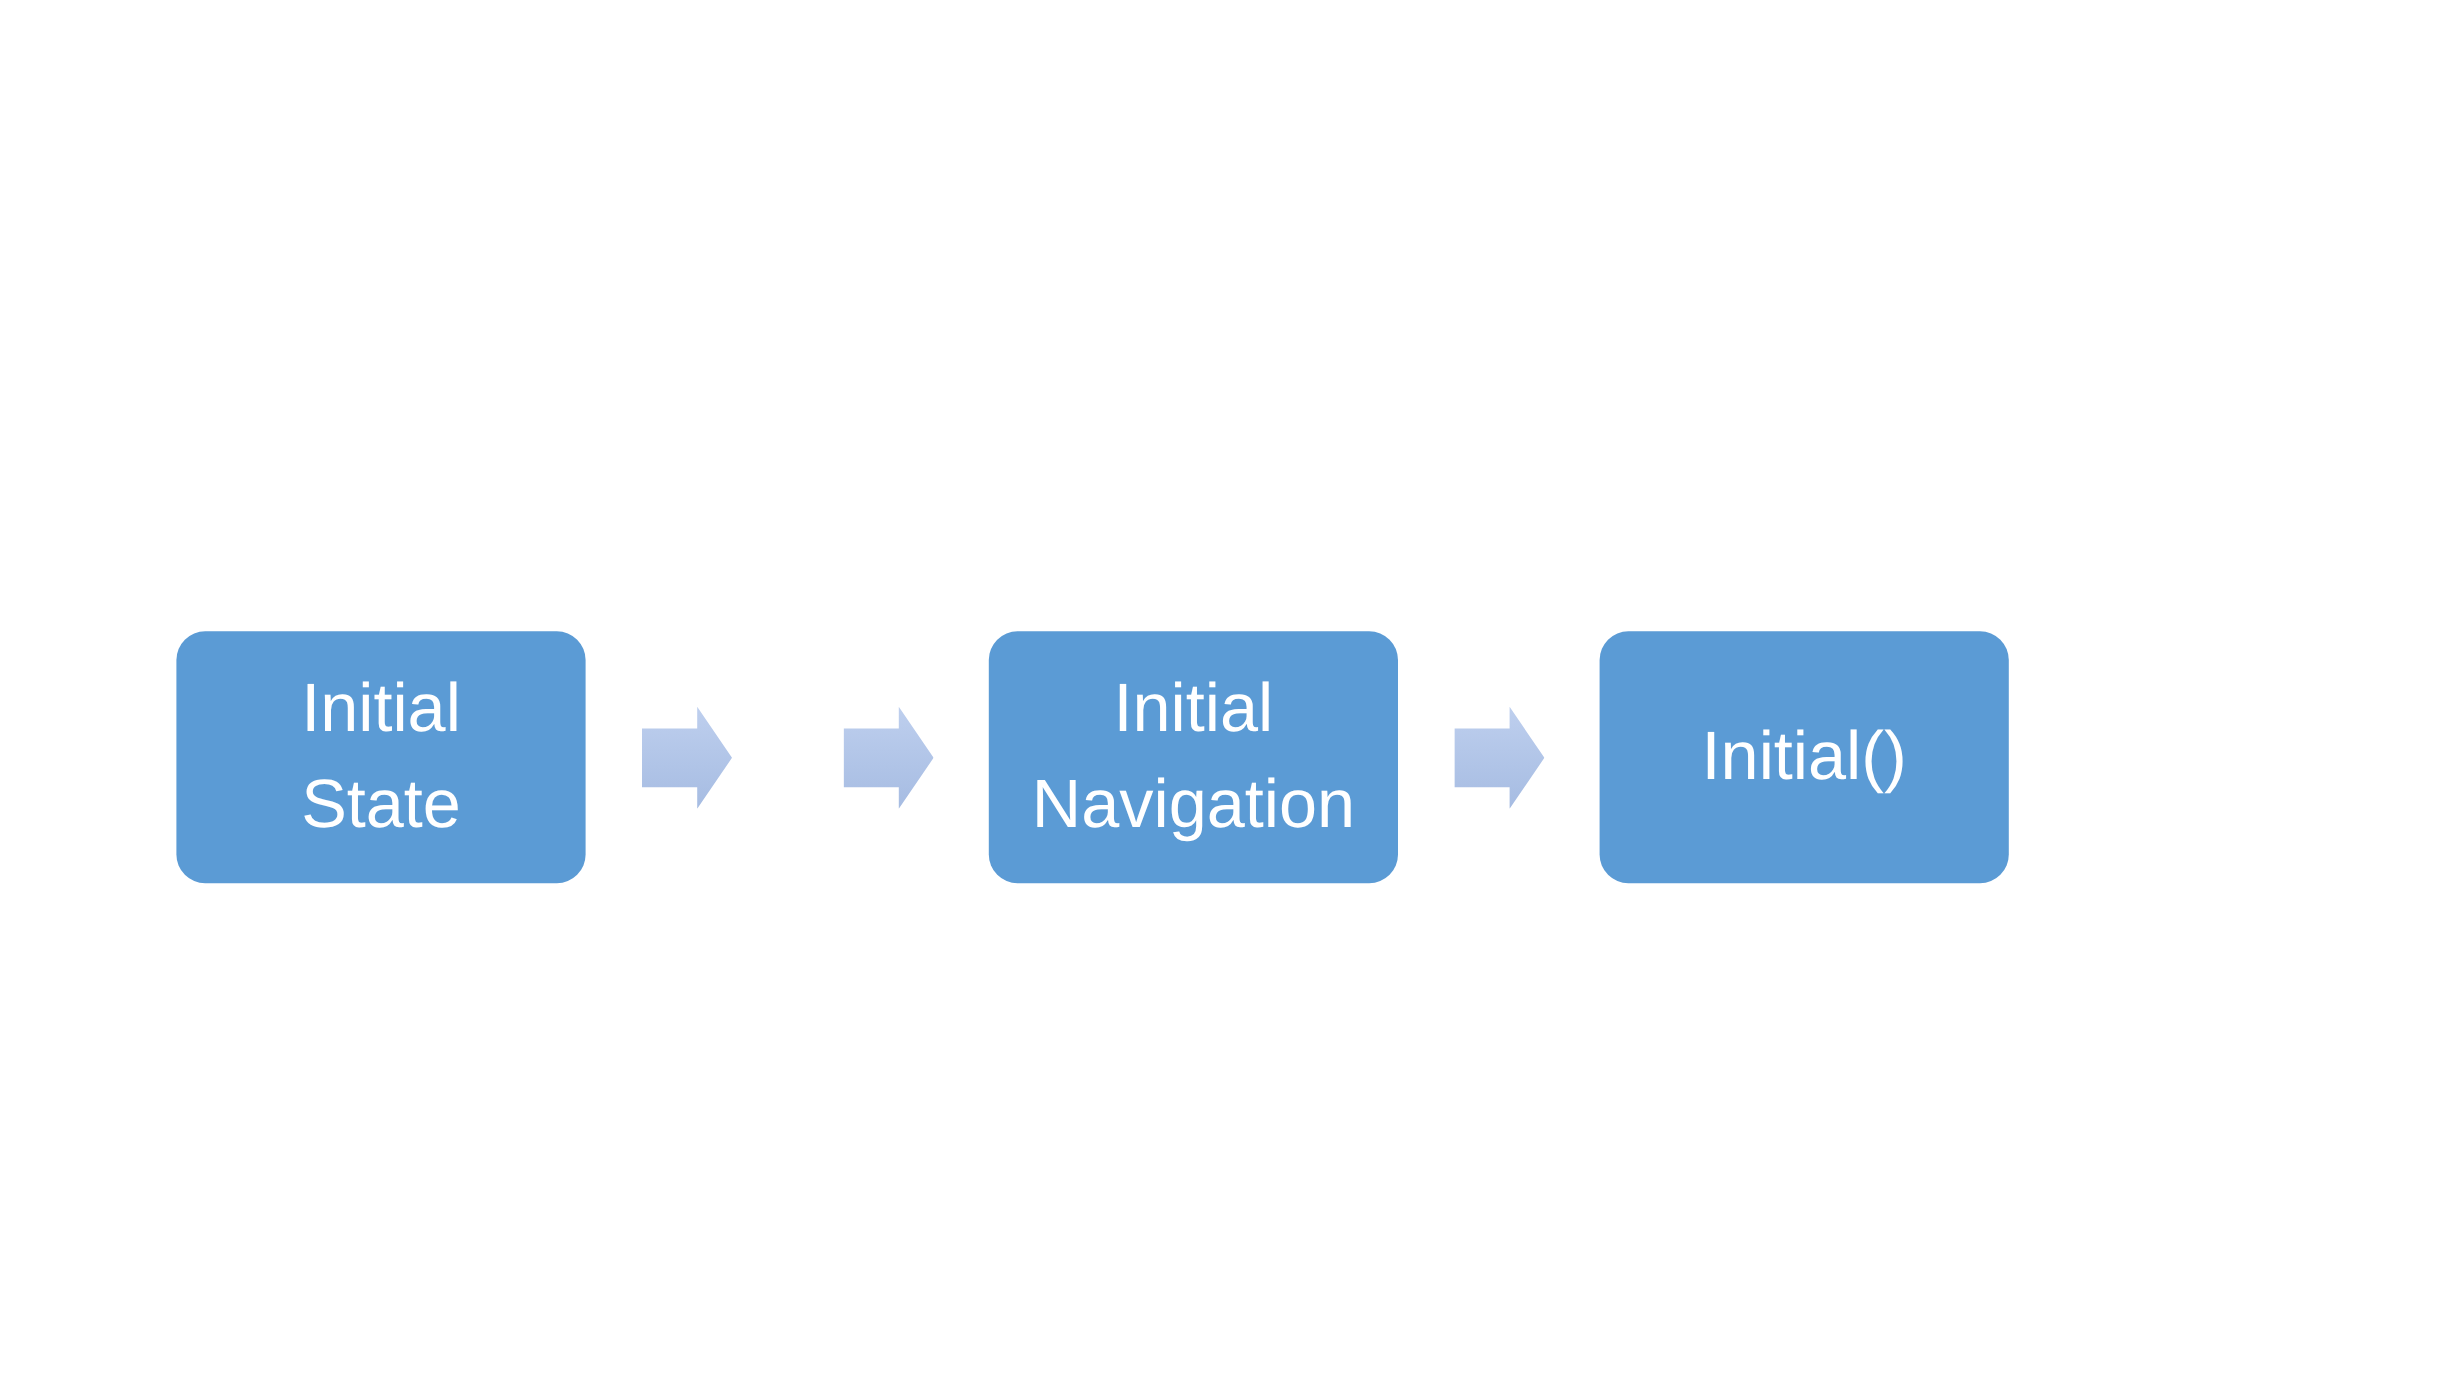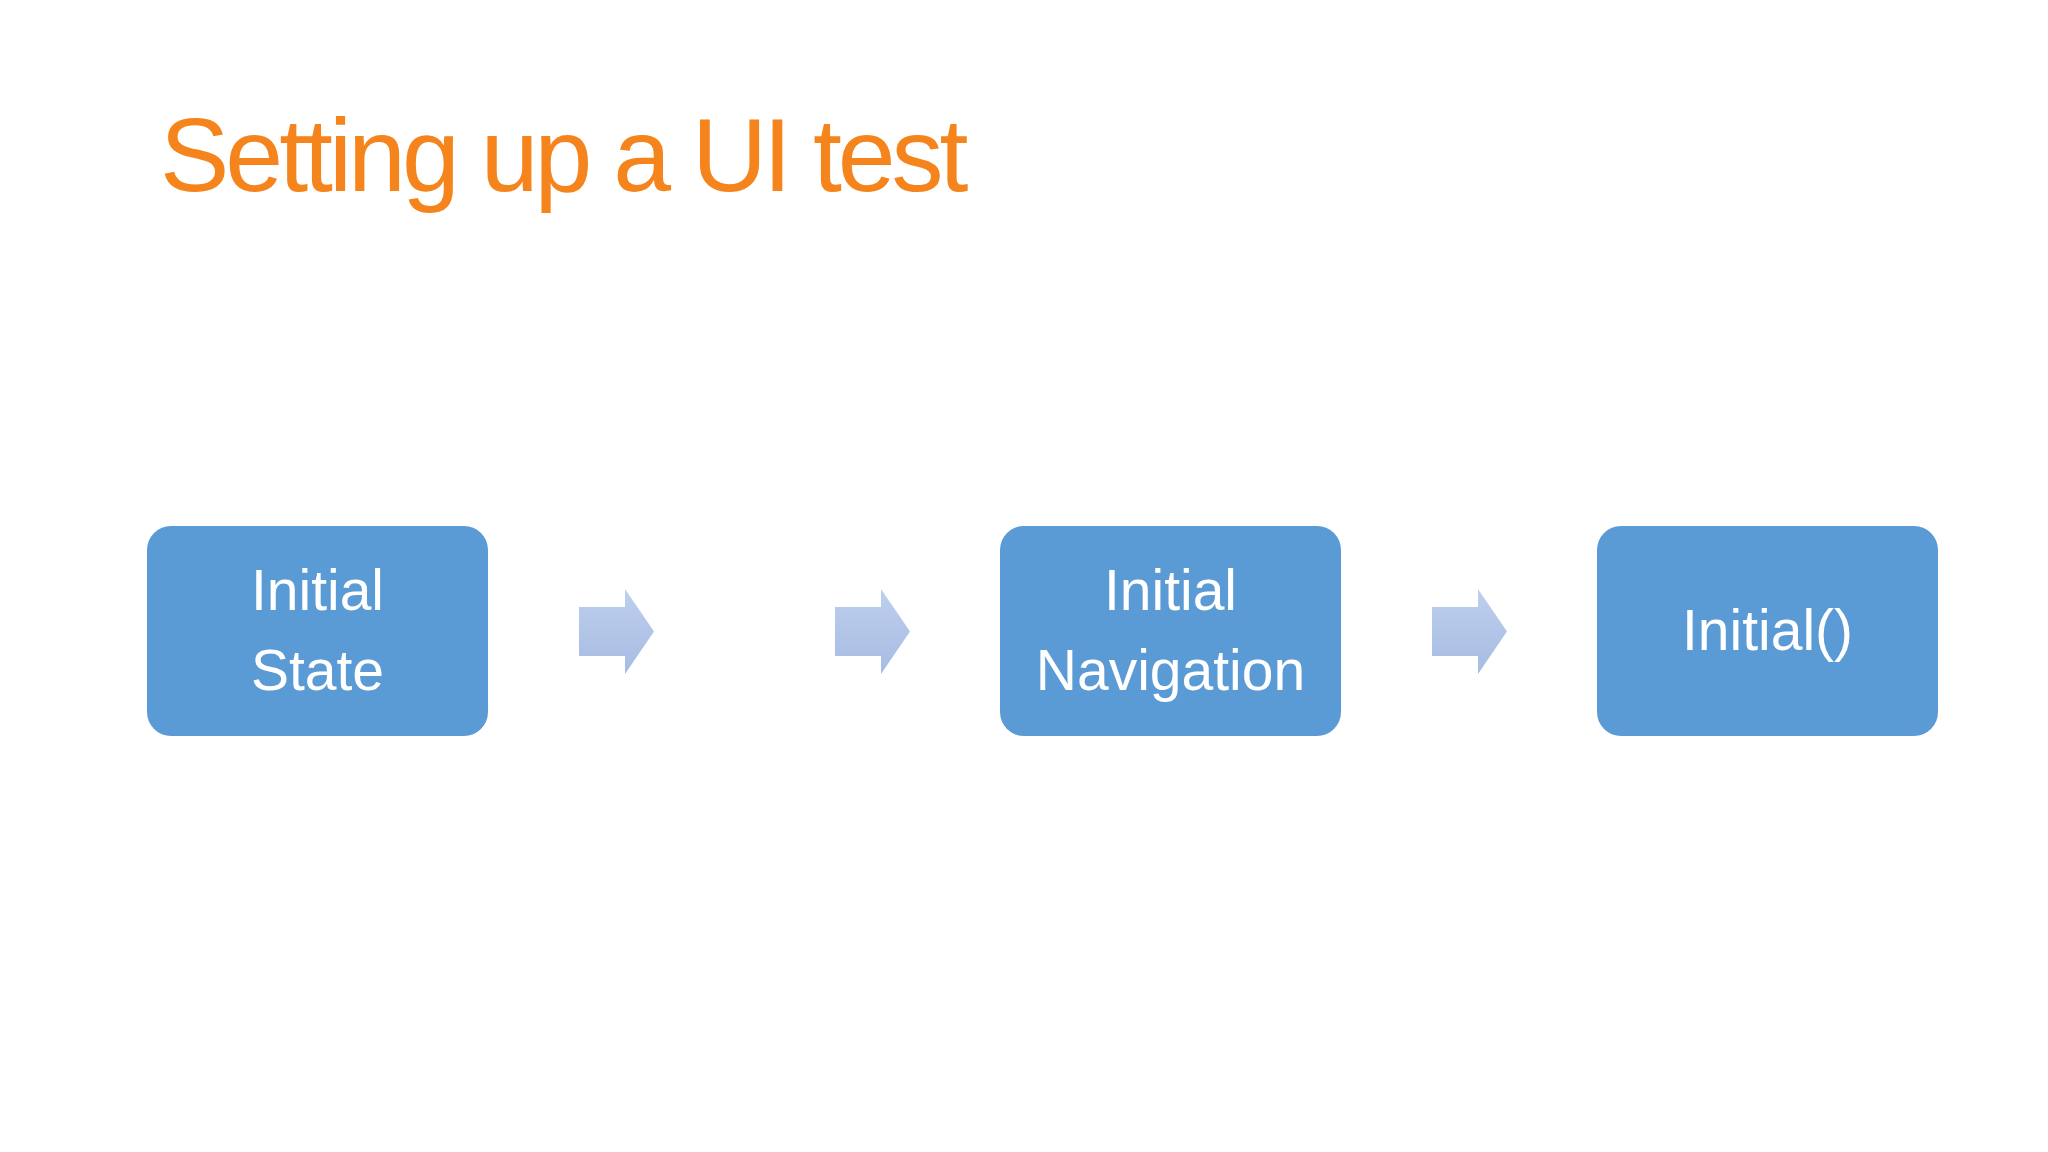--- a/index.html
+++ b/index.html
@@ -24,21 +24,21 @@
     font-weight: 400;
     letter-spacing: -4px;
     line-height: 1.15;
     color: var(--title-orange, #F5841D);
     white-space: nowrap;
   }
   .flow-row {
     position: absolute;
     left: 147px;
     top: 526px;
-    width: 1791px;
+    width: 1527px;
     height: 210px;
     display: flex;
     align-items: stretch;
   }
   .flow-box {
     flex: 0 0 341px;
     width: 341px;
     background: var(--box-blue, #5B9BD5);
     border-radius: 24px;
     display: flex;
@@ -73,21 +73,20 @@
 
   <svg class="defs-holder" aria-hidden="true">
     <defs>
       <linearGradient id="arrowGrad" x1="0" y1="0" x2="0" y2="1">
         <stop offset="0" stop-color="#BECFEE"></stop>
         <stop offset="1" stop-color="#A6BCE2"></stop>
       </linearGradient>
     </defs>
   </svg>
 
-  <h1 class="title">Setting up a UI test</h1>
 
   <div class="flow-row">
 
     <div class="flow-box">Initial
 State</div>
 
     <div class="arrow-cell">
       <svg width="75" height="85" viewBox="0 0 75 85">
         <polygon points="0,18 46,18 46,0 75,42.5 46,85 46,67 0,67" fill="url(#arrowGrad)"></polygon>
       </svg>

